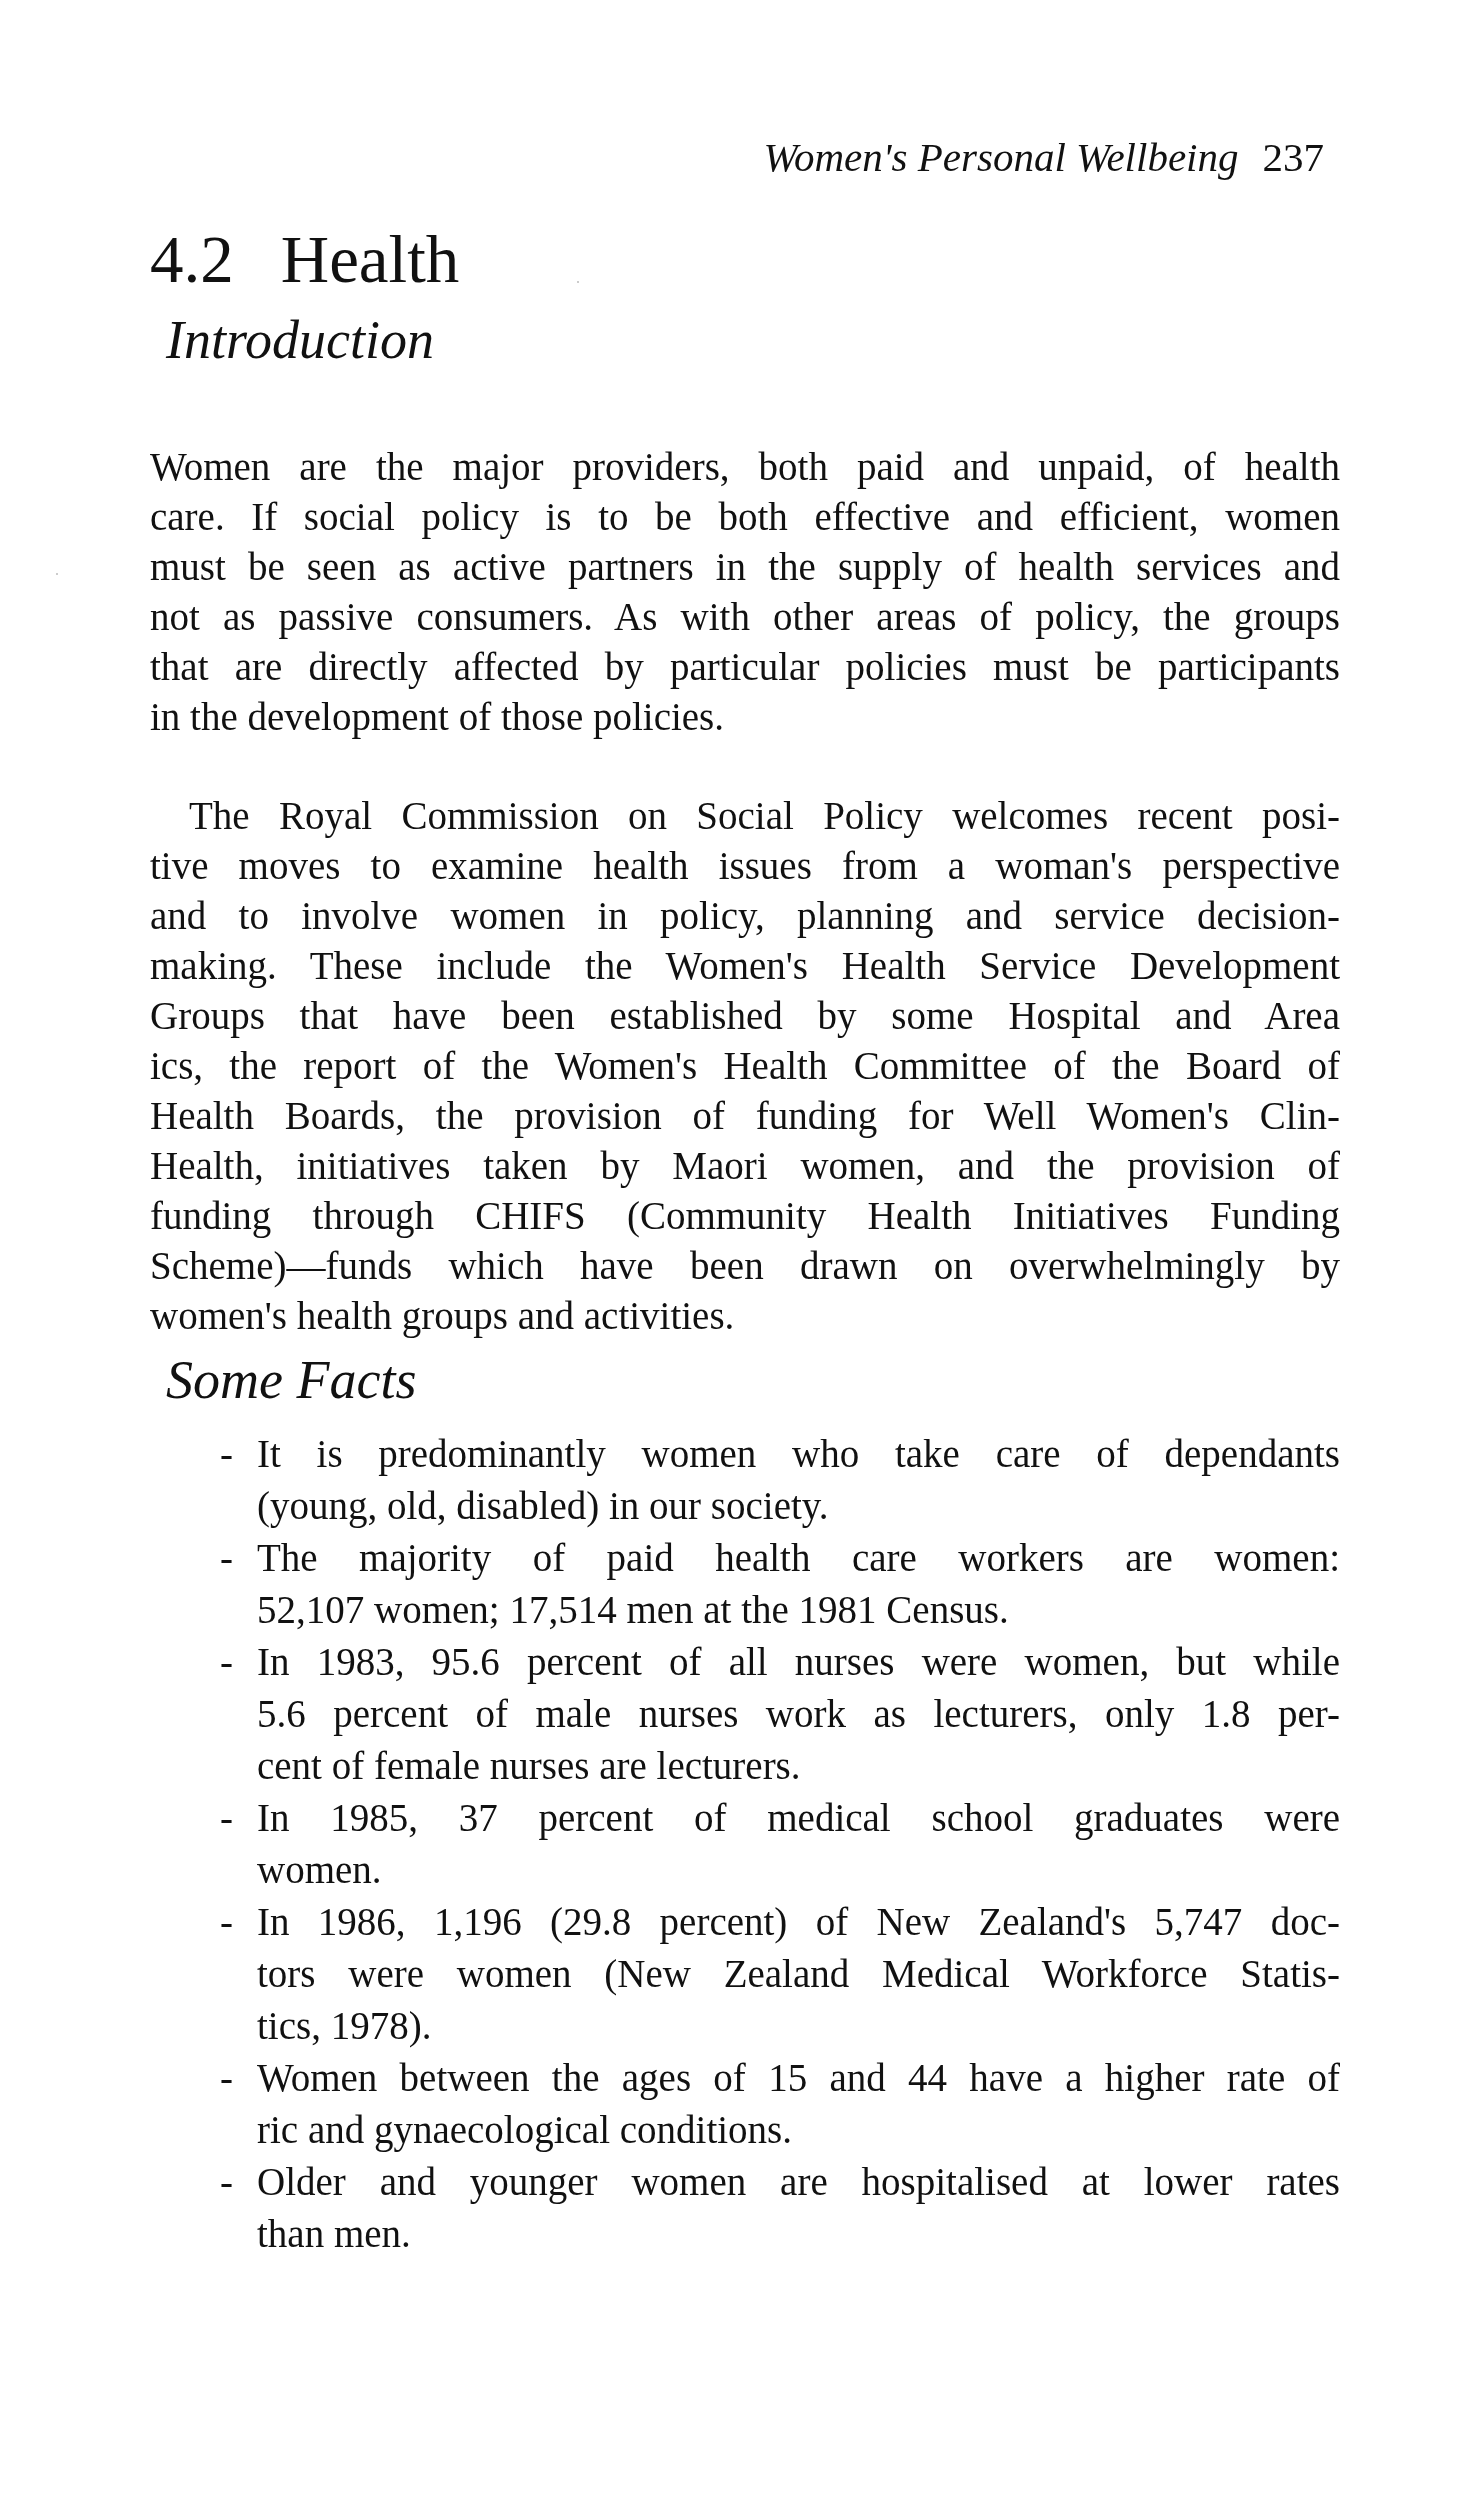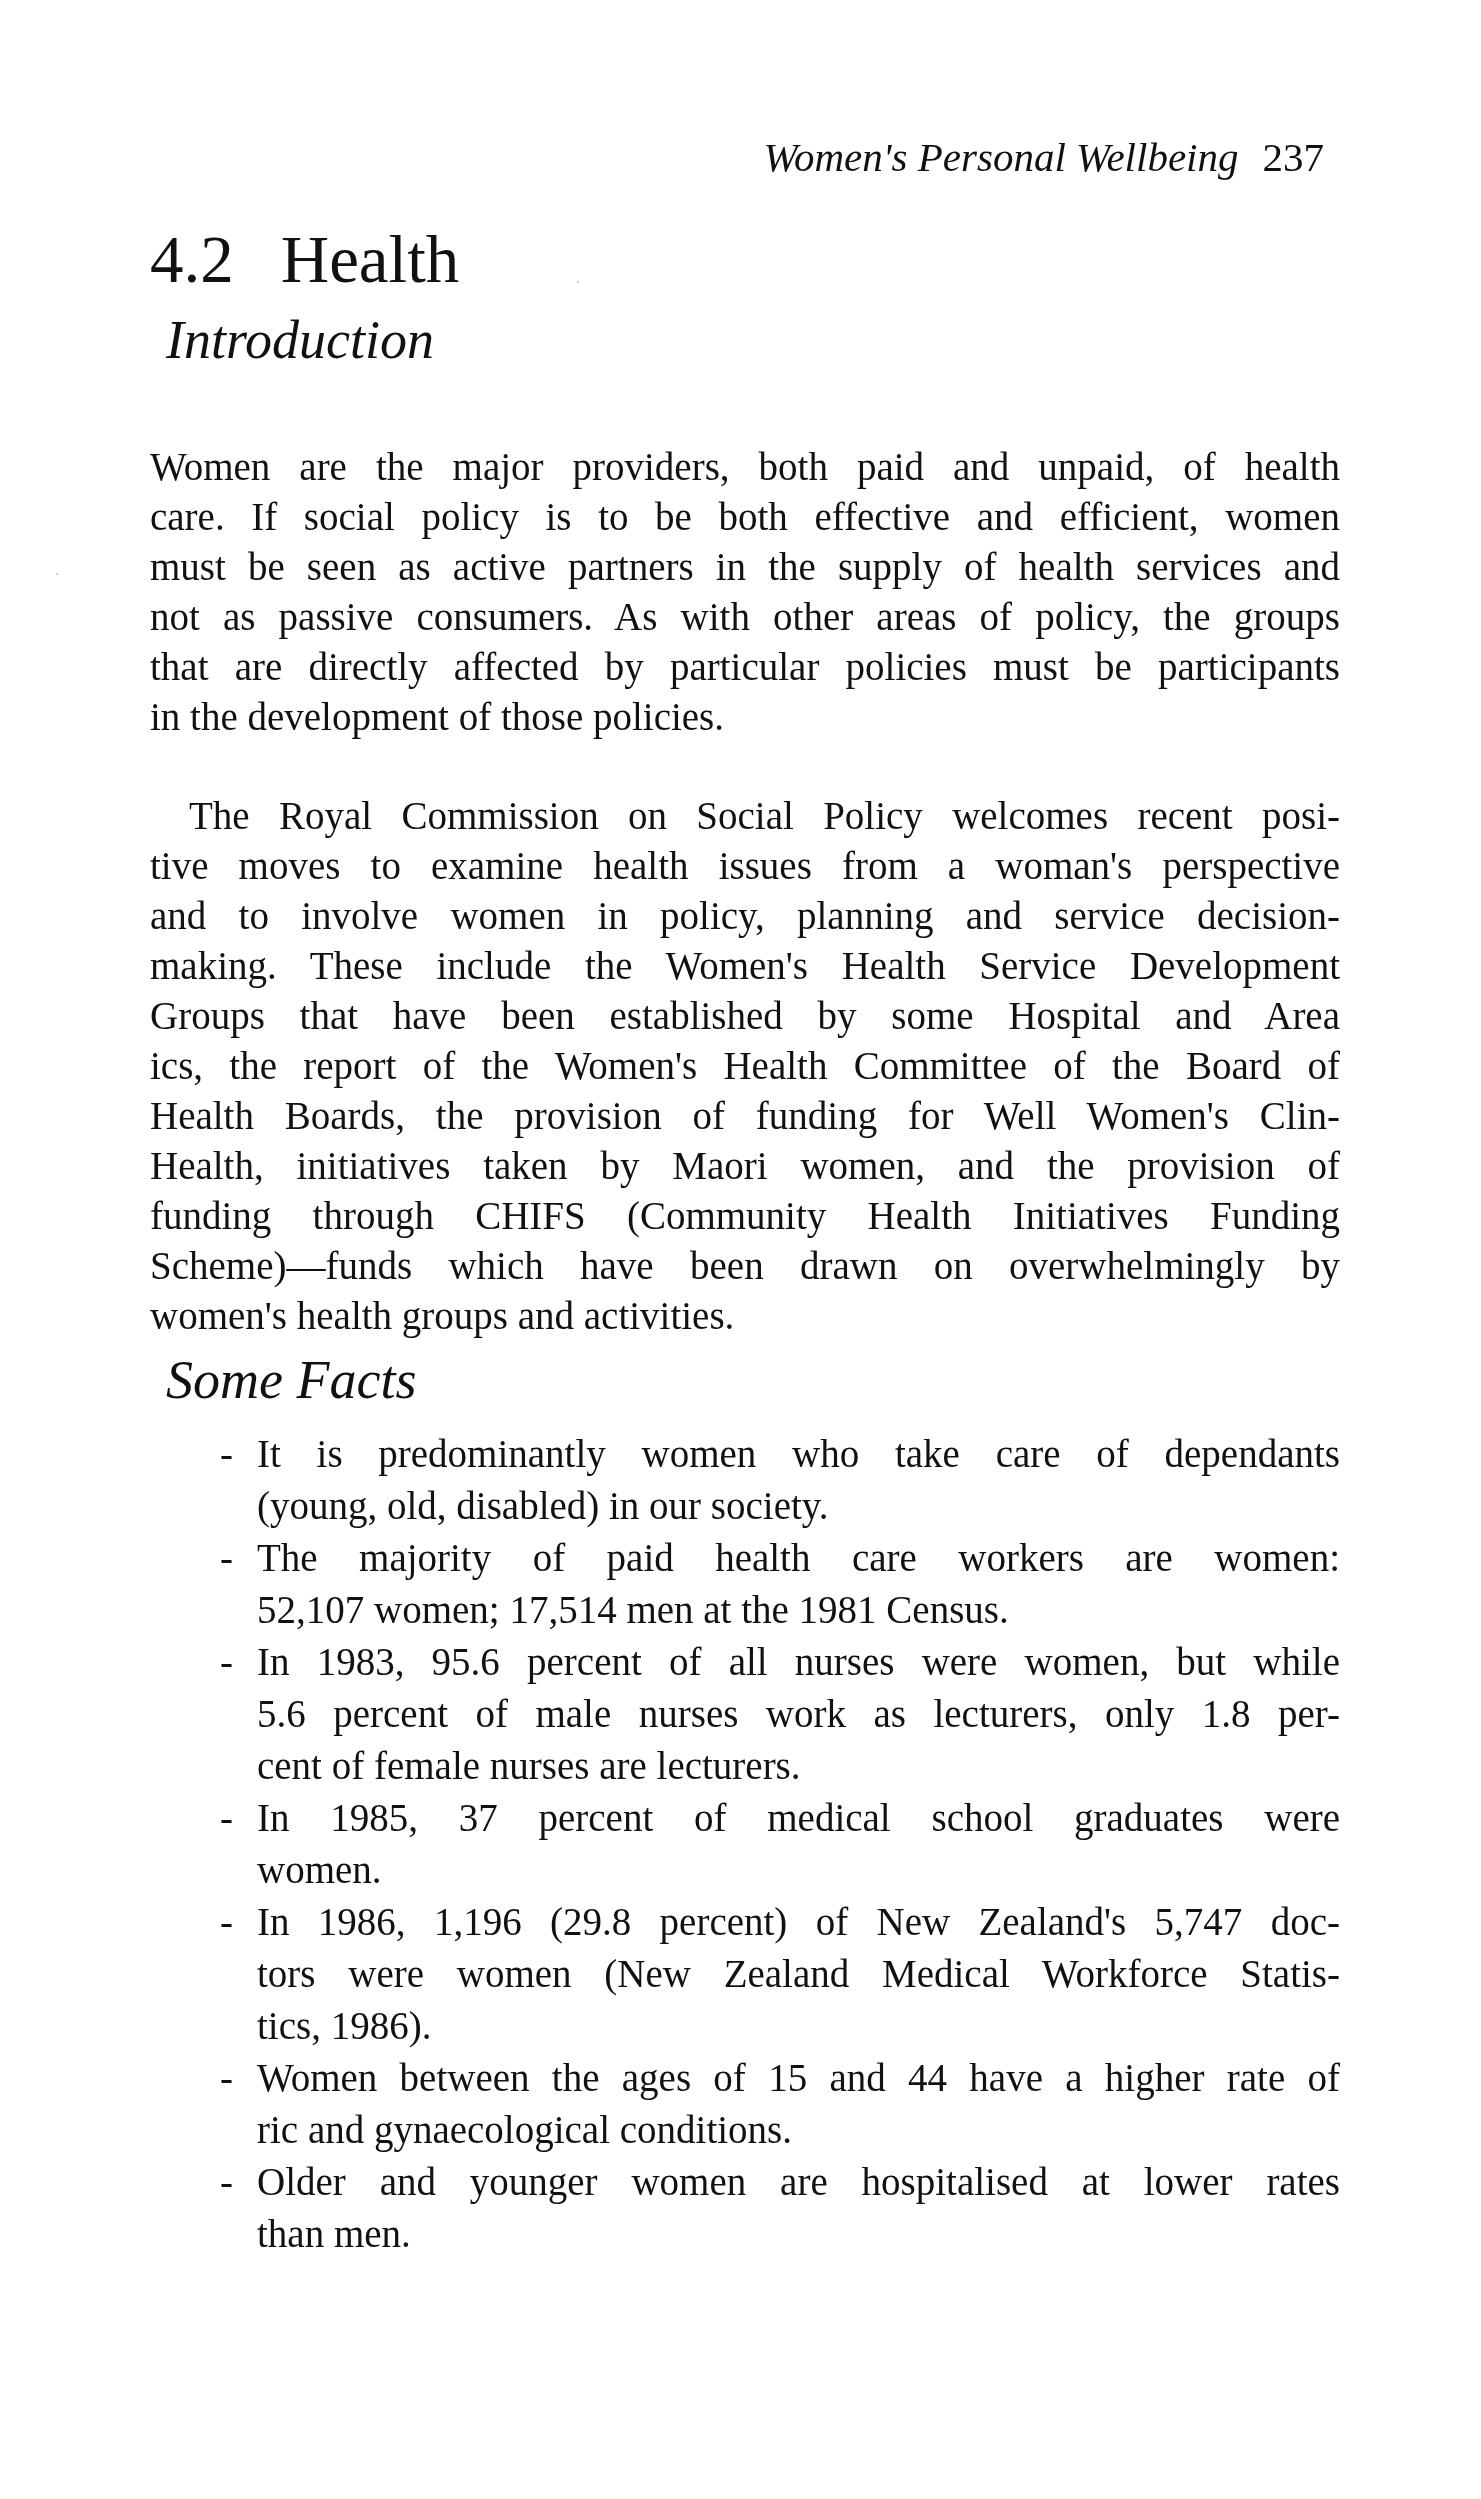--- a/index.html
+++ b/index.html
@@ -173,21 +173,21 @@
         <span class="line">In 1985, 37 percent of medical school graduates were</span>
         <span class="line last">women.</span>
       </div>
     </div>
 
     <div class="fact">
       <span class="dash">-</span>
       <div class="body">
         <span class="line">In 1986, 1,196 (29.8 percent) of New Zealand's 5,747 doc-</span>
         <span class="line">tors were women (New Zealand Medical Workforce Statis-</span>
-        <span class="line last">tics, 1986).</span>
+        <span class="line last">tics, 1978).</span>
       </div>
     </div>
 
     <div class="fact">
       <span class="dash">-</span>
       <div class="body">
         <span class="line">Women between the ages of 15 and 44 have a higher rate of</span>
         <span class="line last">ric and gynaecological conditions.</span>
       </div>
     </div>

